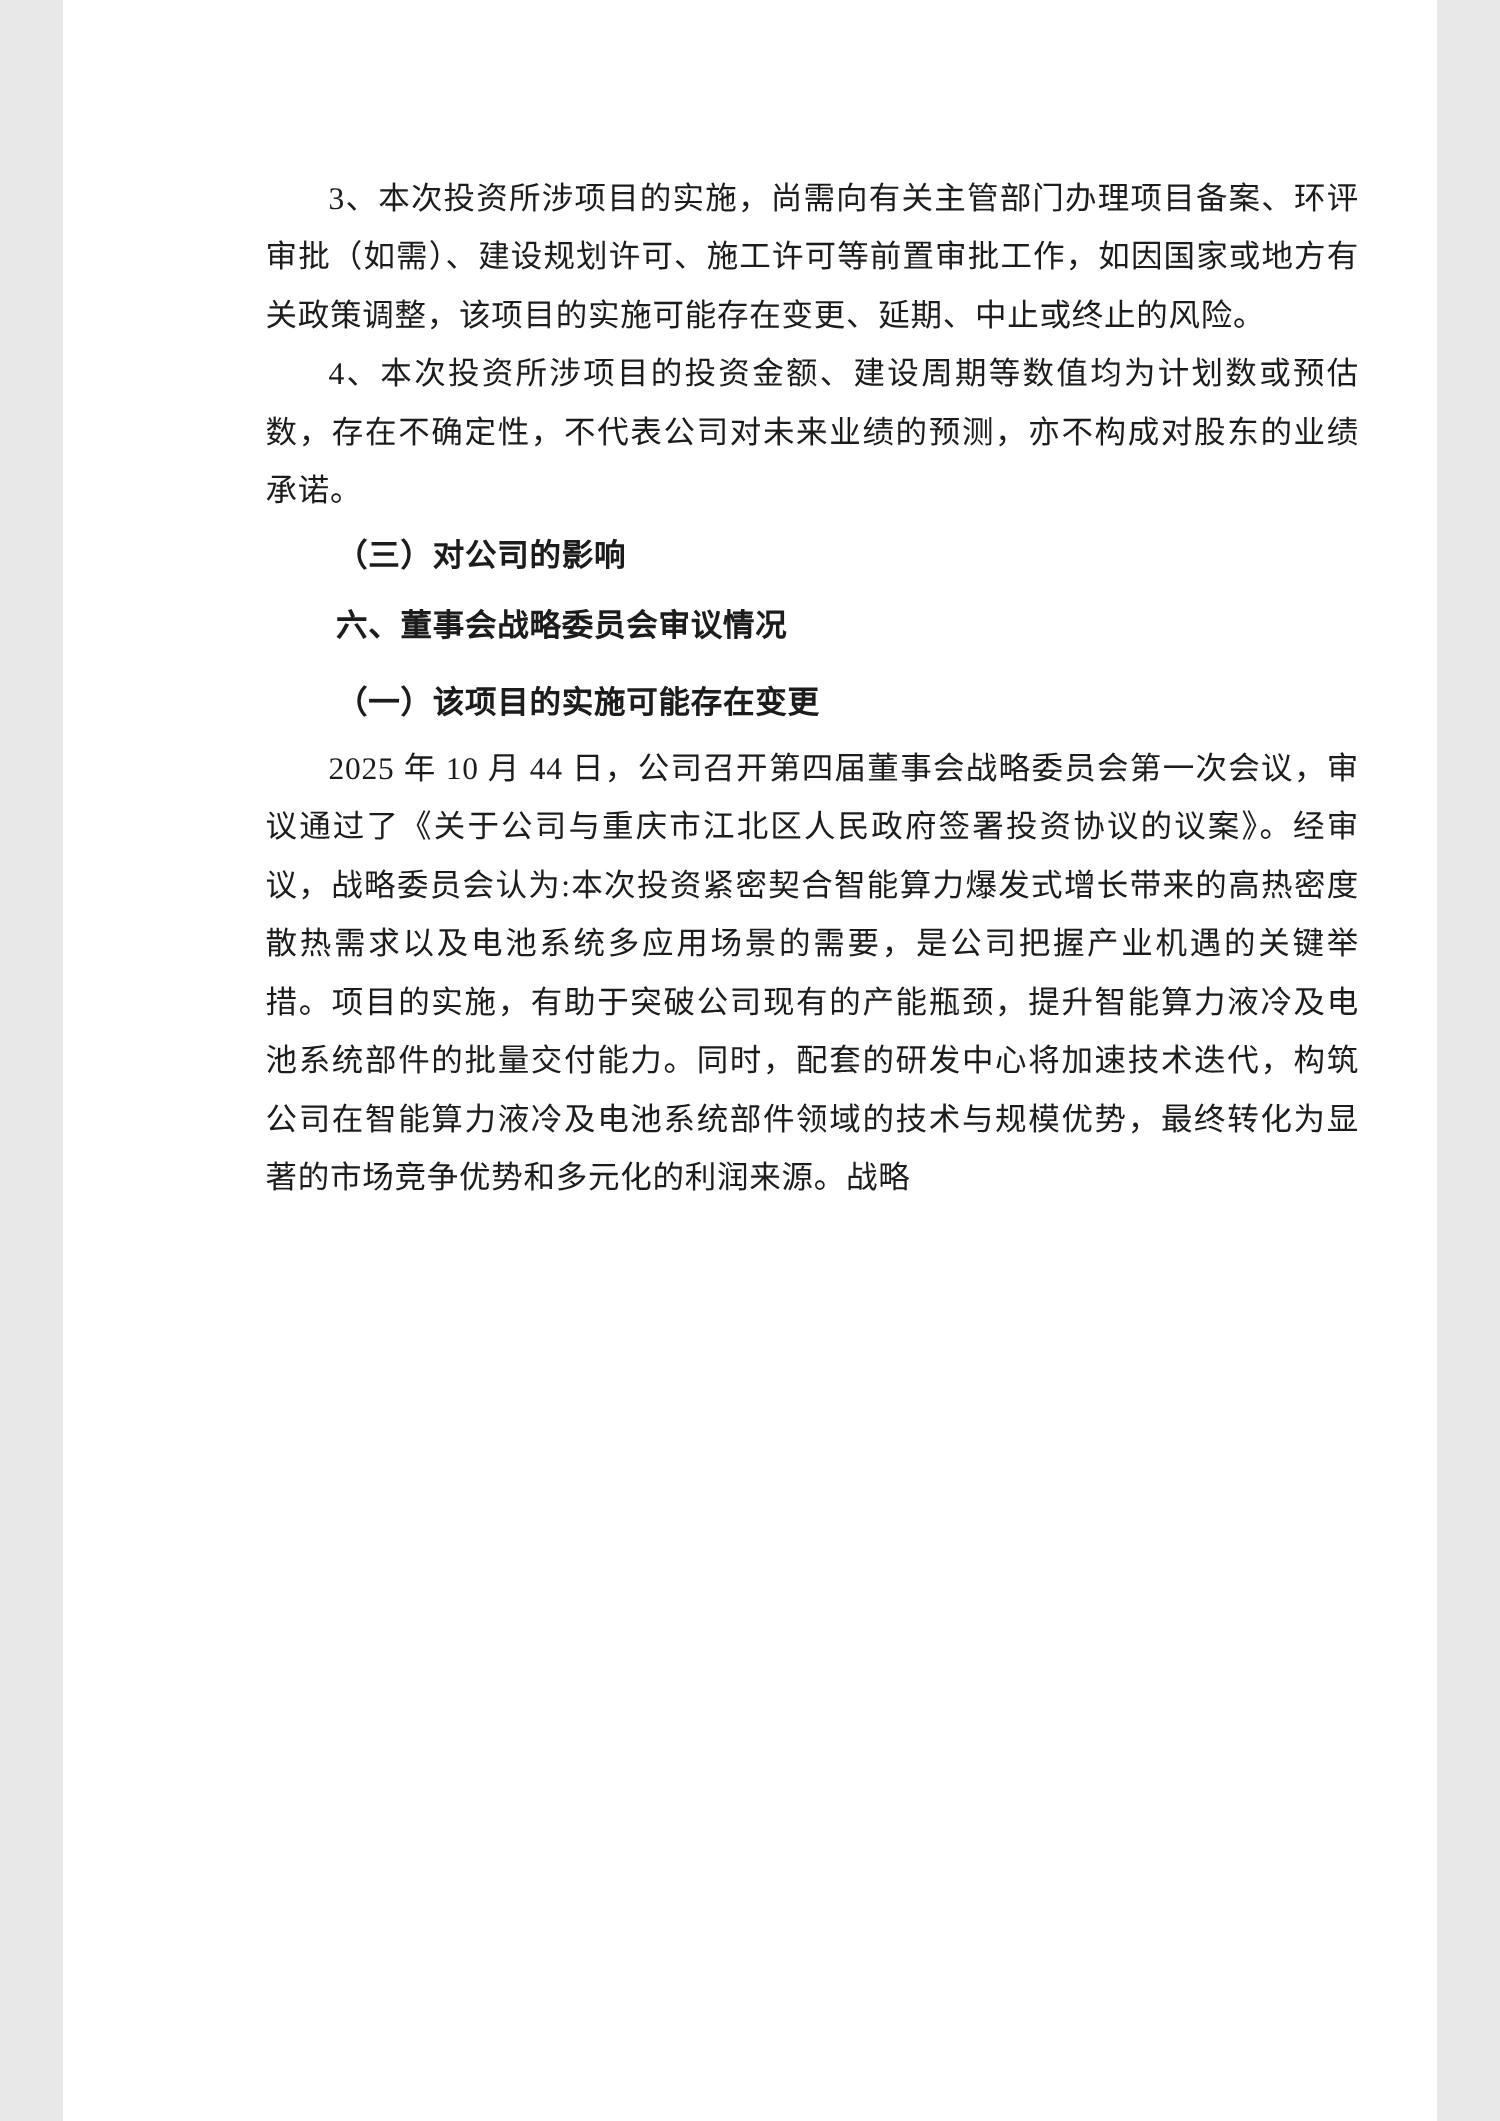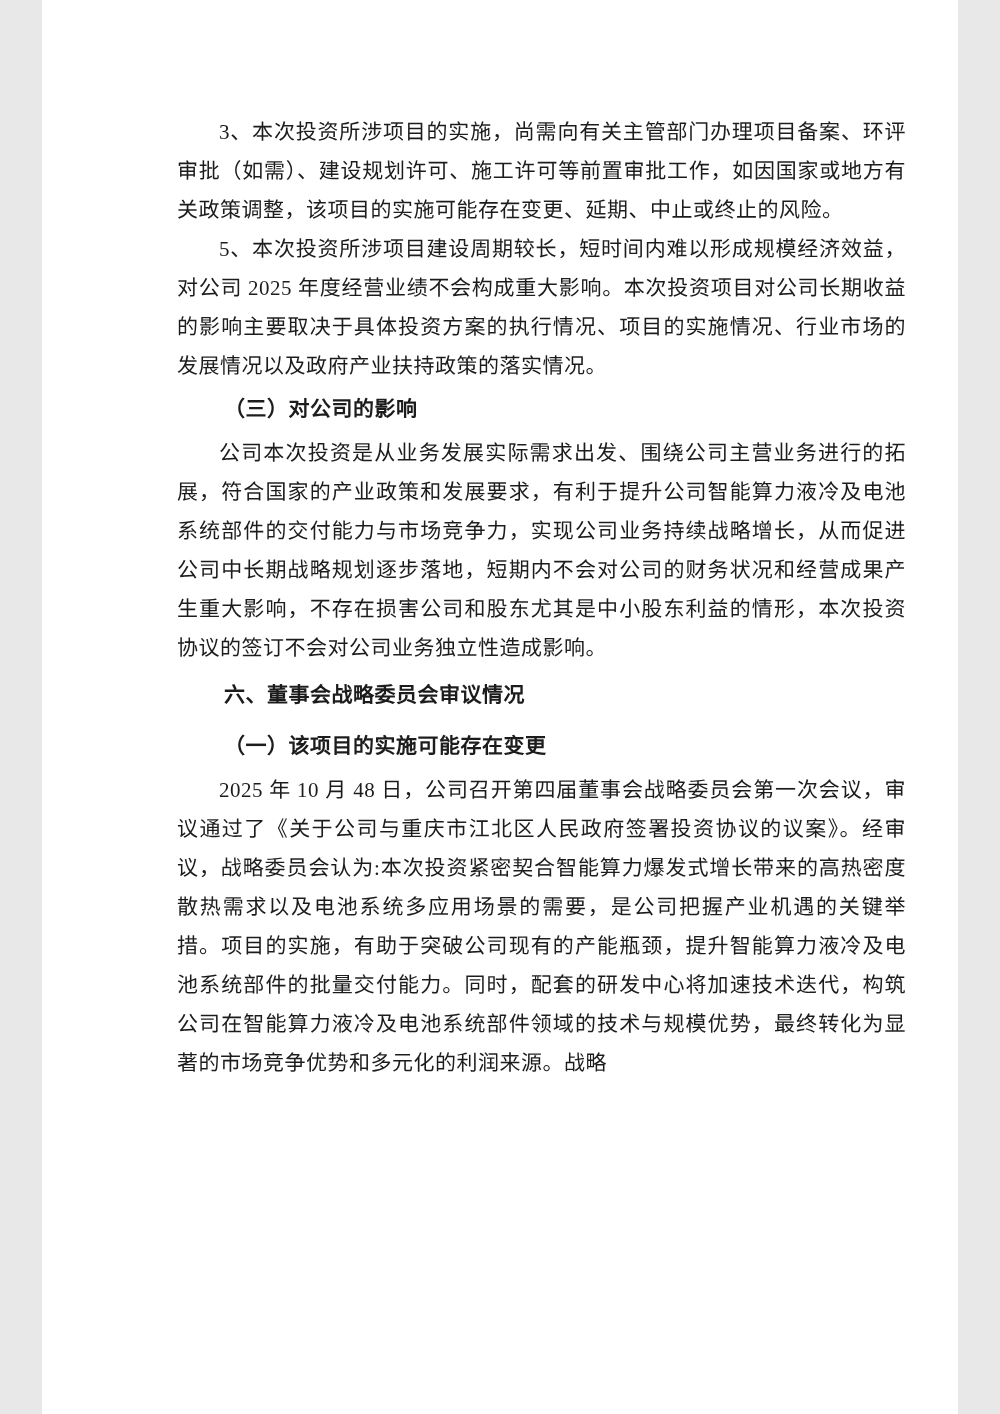--- a/index.html
+++ b/index.html
@@ -41,28 +41,27 @@
   .mt12 { margin-top: 12px; }
 </style>
 </head>
 <body>
 
 <div class="page">
   <div class="content">
 
     <p class="para">3、本次投资所涉项目的实施，尚需向有关主管部门办理项目备案、环评审批（如需）、建设规划许可、施工许可等前置审批工作，如因国家或地方有关政策调整，该项目的实施可能存在变更、延期、中止或终止的风险。</p>
 
+    <p class="para">4、本次投资所涉项目的投资金额、建设周期等数值均为计划数或预估数，存在不确定性，不代表公司对未来业绩的预测，亦不构成对股东的业绩承诺。</p>
 
-    <p class="para">5、本次投资所涉项目建设周期较长，短时间内难以形成规模经济效益，对公司 2025 年度经营业绩不会构成重大影响。本次投资项目对公司长期收益的影响主要取决于具体投资方案的执行情况、项目的实施情况、行业市场的发展情况以及政府产业扶持政策的落实情况。</p>
 
 
     <p class="heading mt4">（三）对公司的影响</p>
 
-    <p class="para">公司本次投资是从业务发展实际需求出发、围绕公司主营业务进行的拓展，符合国家的产业政策和发展要求，有利于提升公司智能算力液冷及电池系统部件的交付能力与市场竞争力，实现公司业务持续战略增长，从而促进公司中长期战略规划逐步落地，短期内不会对公司的财务状况和经营成果产生重大影响，不存在损害公司和股东尤其是中小股东利益的情形，本次投资协议的签订不会对公司业务独立性造成影响。</p>
 
     <p class="heading mt8">六、董事会战略委员会审议情况</p>
 
     <p class="heading mt12">（一）该项目的实施可能存在变更</p>
 
-    <p class="para mt4">2025 年 10 月 48 日，公司召开第四届董事会战略委员会第一次会议，审议通过了《关于公司与重庆市江北区人民政府签署投资协议的议案》。经审议，战略委员会认为:本次投资紧密契合智能算力爆发式增长带来的高热密度散热需求以及电池系统多应用场景的需要，是公司把握产业机遇的关键举措。项目的实施，有助于突破公司现有的产能瓶颈，提升智能算力液冷及电池系统部件的批量交付能力。同时，配套的研发中心将加速技术迭代，构筑公司在智能算力液冷及电池系统部件领域的技术与规模优势，最终转化为显著的市场竞争优势和多元化的利润来源。战略</p>
+    <p class="para mt4">2025 年 10 月 44 日，公司召开第四届董事会战略委员会第一次会议，审议通过了《关于公司与重庆市江北区人民政府签署投资协议的议案》。经审议，战略委员会认为:本次投资紧密契合智能算力爆发式增长带来的高热密度散热需求以及电池系统多应用场景的需要，是公司把握产业机遇的关键举措。项目的实施，有助于突破公司现有的产能瓶颈，提升智能算力液冷及电池系统部件的批量交付能力。同时，配套的研发中心将加速技术迭代，构筑公司在智能算力液冷及电池系统部件领域的技术与规模优势，最终转化为显著的市场竞争优势和多元化的利润来源。战略</p>
 
   </div>
 </div>
 
 </body></html>

